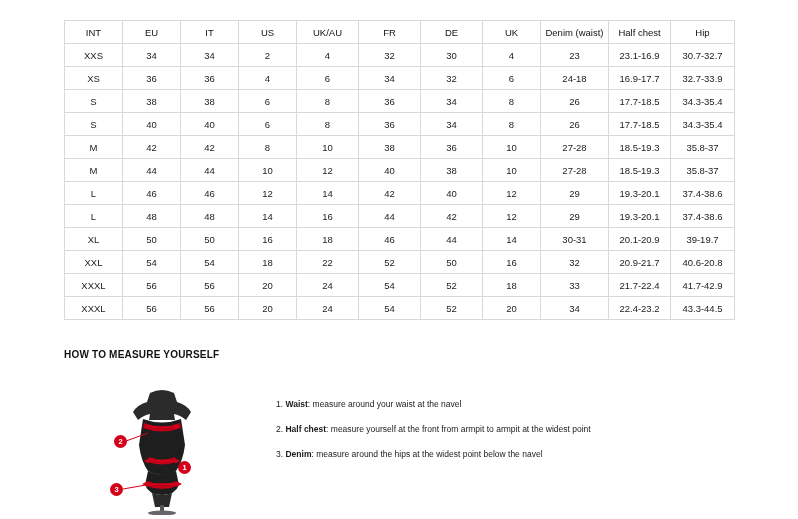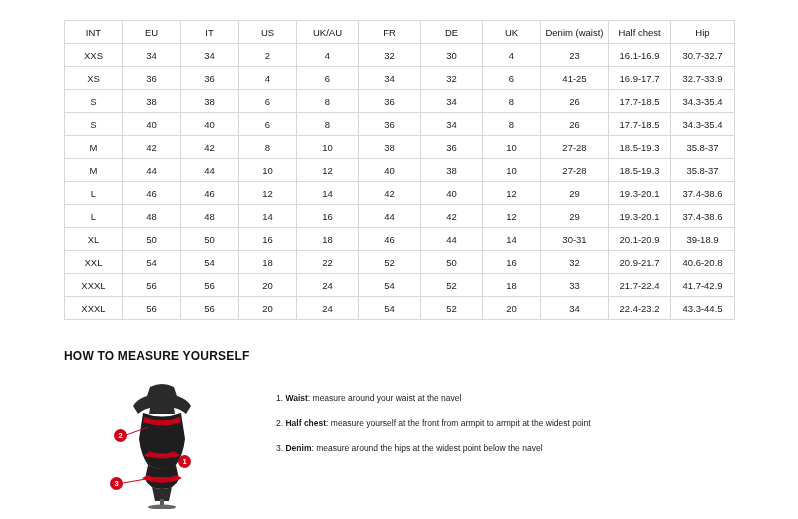--- a/index.html
+++ b/index.html
@@ -63,25 +63,25 @@
   .size-table col.c10 { width: 64px; }
 
   
   .measure-section {
     position: absolute;
     left: 64px;
     top: 349px;
     width: 670px;
   }
   .measure-title {
-    font-size: 12px;
+    font-size: 10px;
     font-weight: bold;
     letter-spacing: 0.2px;
     color: #111;
-    margin-bottom: 16px;
+    margin-bottom: 25px;
   }
   .measure-body {
     position: relative;
     display: flex;
     align-items: flex-start;
   }
   .figure-box {
     position: relative;
     width: 140px;
     height: 130px;
@@ -156,33 +156,33 @@
           <tr>
             <td>XXS</td>
             <td>34</td>
             <td>34</td>
             <td>2</td>
             <td>4</td>
             <td>32</td>
             <td>30</td>
             <td>4</td>
             <td>23</td>
-            <td>16.1-16.9</td>
+            <td>23.1-16.9</td>
             <td>30.7-32.7</td>
           </tr>
           <tr>
             <td>XS</td>
             <td>36</td>
             <td>36</td>
             <td>4</td>
             <td>6</td>
             <td>34</td>
             <td>32</td>
             <td>6</td>
-            <td>41-25</td>
+            <td>24-18</td>
             <td>16.9-17.7</td>
             <td>32.7-33.9</td>
           </tr>
           <tr>
             <td>S</td>
             <td>38</td>
             <td>38</td>
             <td>6</td>
             <td>8</td>
             <td>36</td>
@@ -261,21 +261,21 @@
             <td>XL</td>
             <td>50</td>
             <td>50</td>
             <td>16</td>
             <td>18</td>
             <td>46</td>
             <td>44</td>
             <td>14</td>
             <td>30-31</td>
             <td>20.1-20.9</td>
-            <td>39-18.9</td>
+            <td>39-19.7</td>
           </tr>
           <tr>
             <td>XXL</td>
             <td>54</td>
             <td>54</td>
             <td>18</td>
             <td>22</td>
             <td>52</td>
             <td>50</td>
             <td>16</td>

